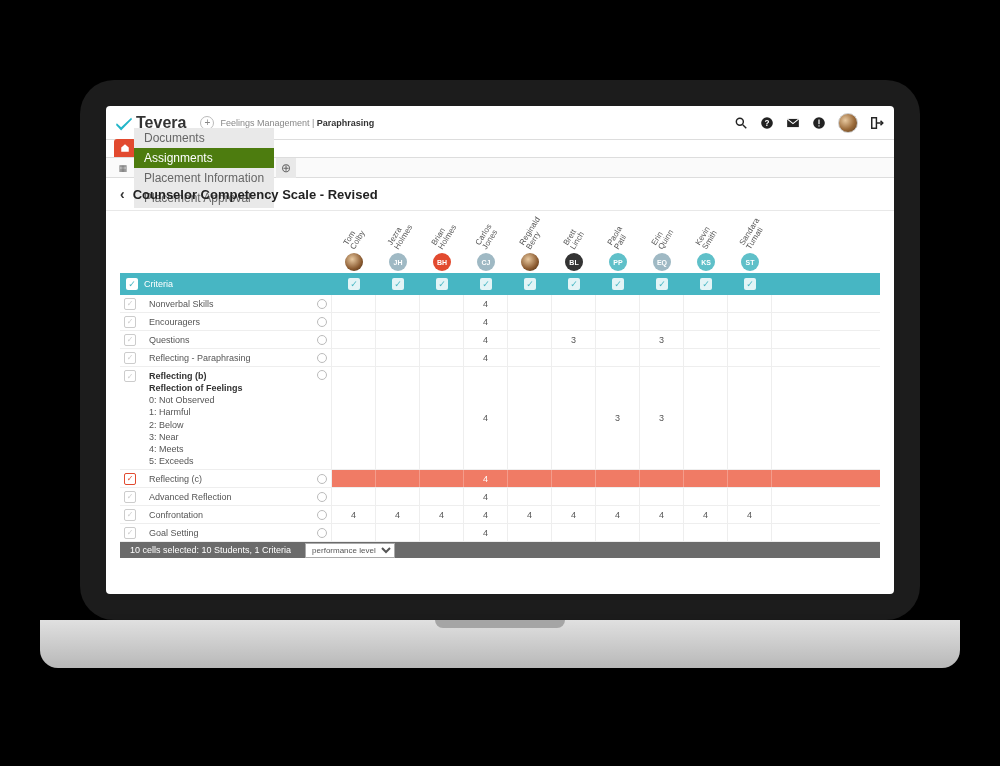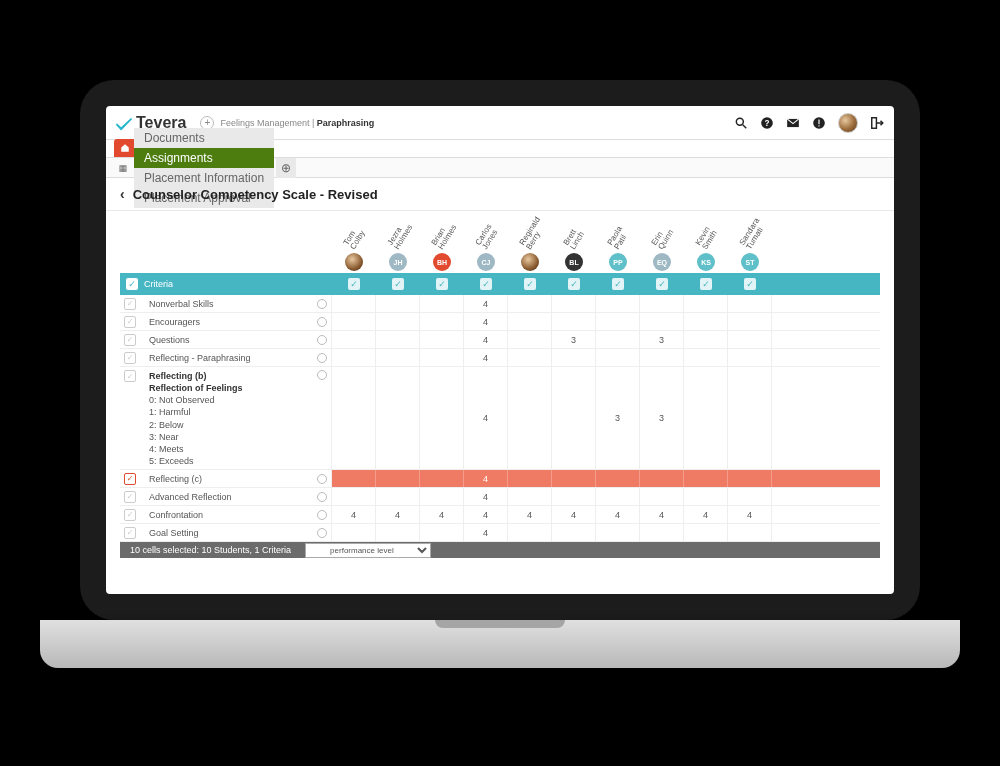--- a/index.html
+++ b/index.html
@@ -83,21 +83,21 @@
   .drow .labcol .clock { width:10px; height:10px; border:1px solid #bbb; border-radius:50%; position:relative; flex-shrink:0;}
   .drow .dcell { width:44px; display:flex; align-items:center; justify-content:center; border-right:1px solid #eee; }
   .drow.selected .dcell { border-right-color:rgba(255,255,255,0.25); }
   .expand .labcol { align-items:flex-start; padding-top:3px;}
   .expand .labcol .multi { line-height:1.35; }
   .expand .labcol .multi b { font-weight:700; color:#333; }
   .expand .dcell { align-items:center; }
 
   
   .footer { height:16px; background:#6b6b6b; color:#fff; display:flex; align-items:center; padding:0 10px; gap:14px; font-size:9px;}
-  .footer select { font-size:8px; padding:1px 20px; background:#fff; color:#555; border:1px solid #aaa; }
+  .footer select { font-size:8px; padding:1px 2px; background:#fff; color:#555; border:1px solid #aaa; }
 
   
   ::-webkit-scrollbar{display:none;}
 </style>
 </head>
 <body>
 
 <div class="stage">
   <div class="laptop">
     <div class="screen">

